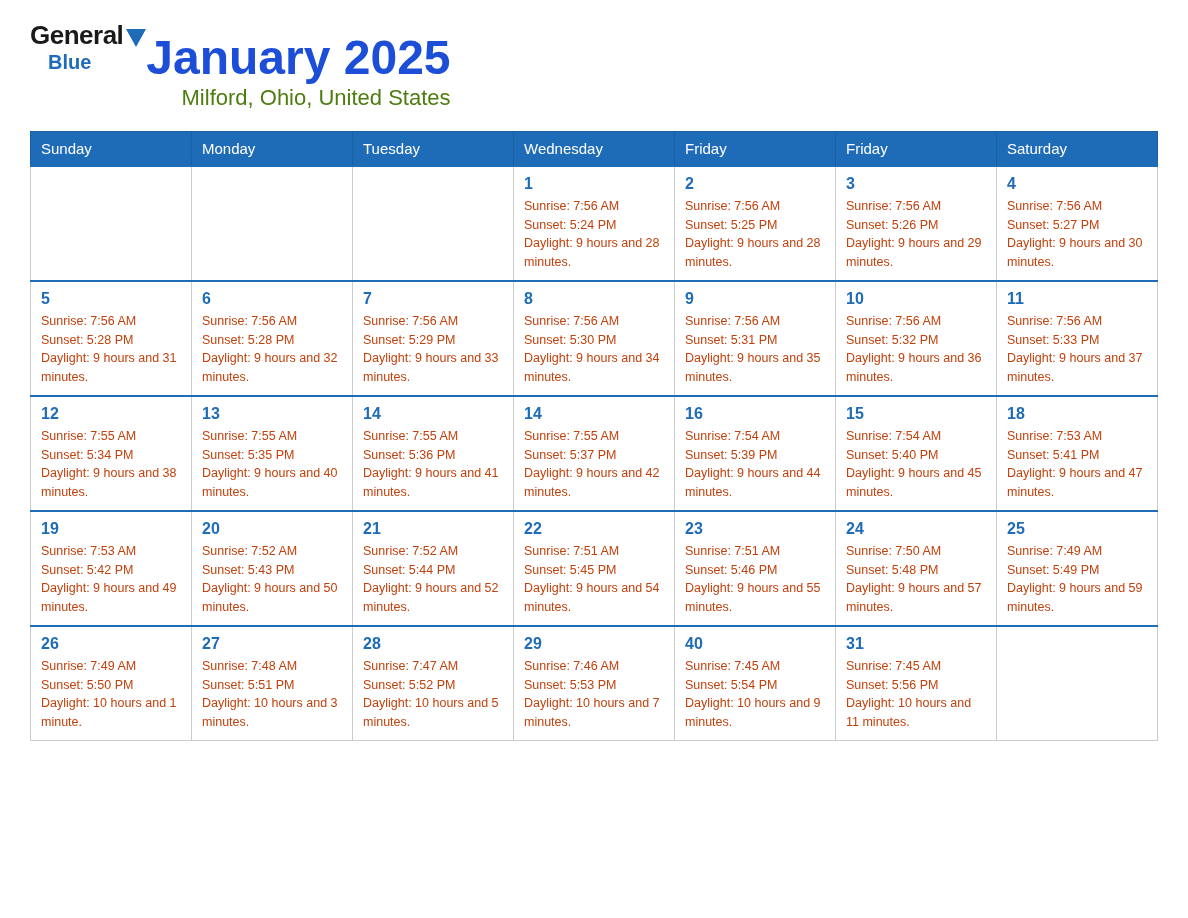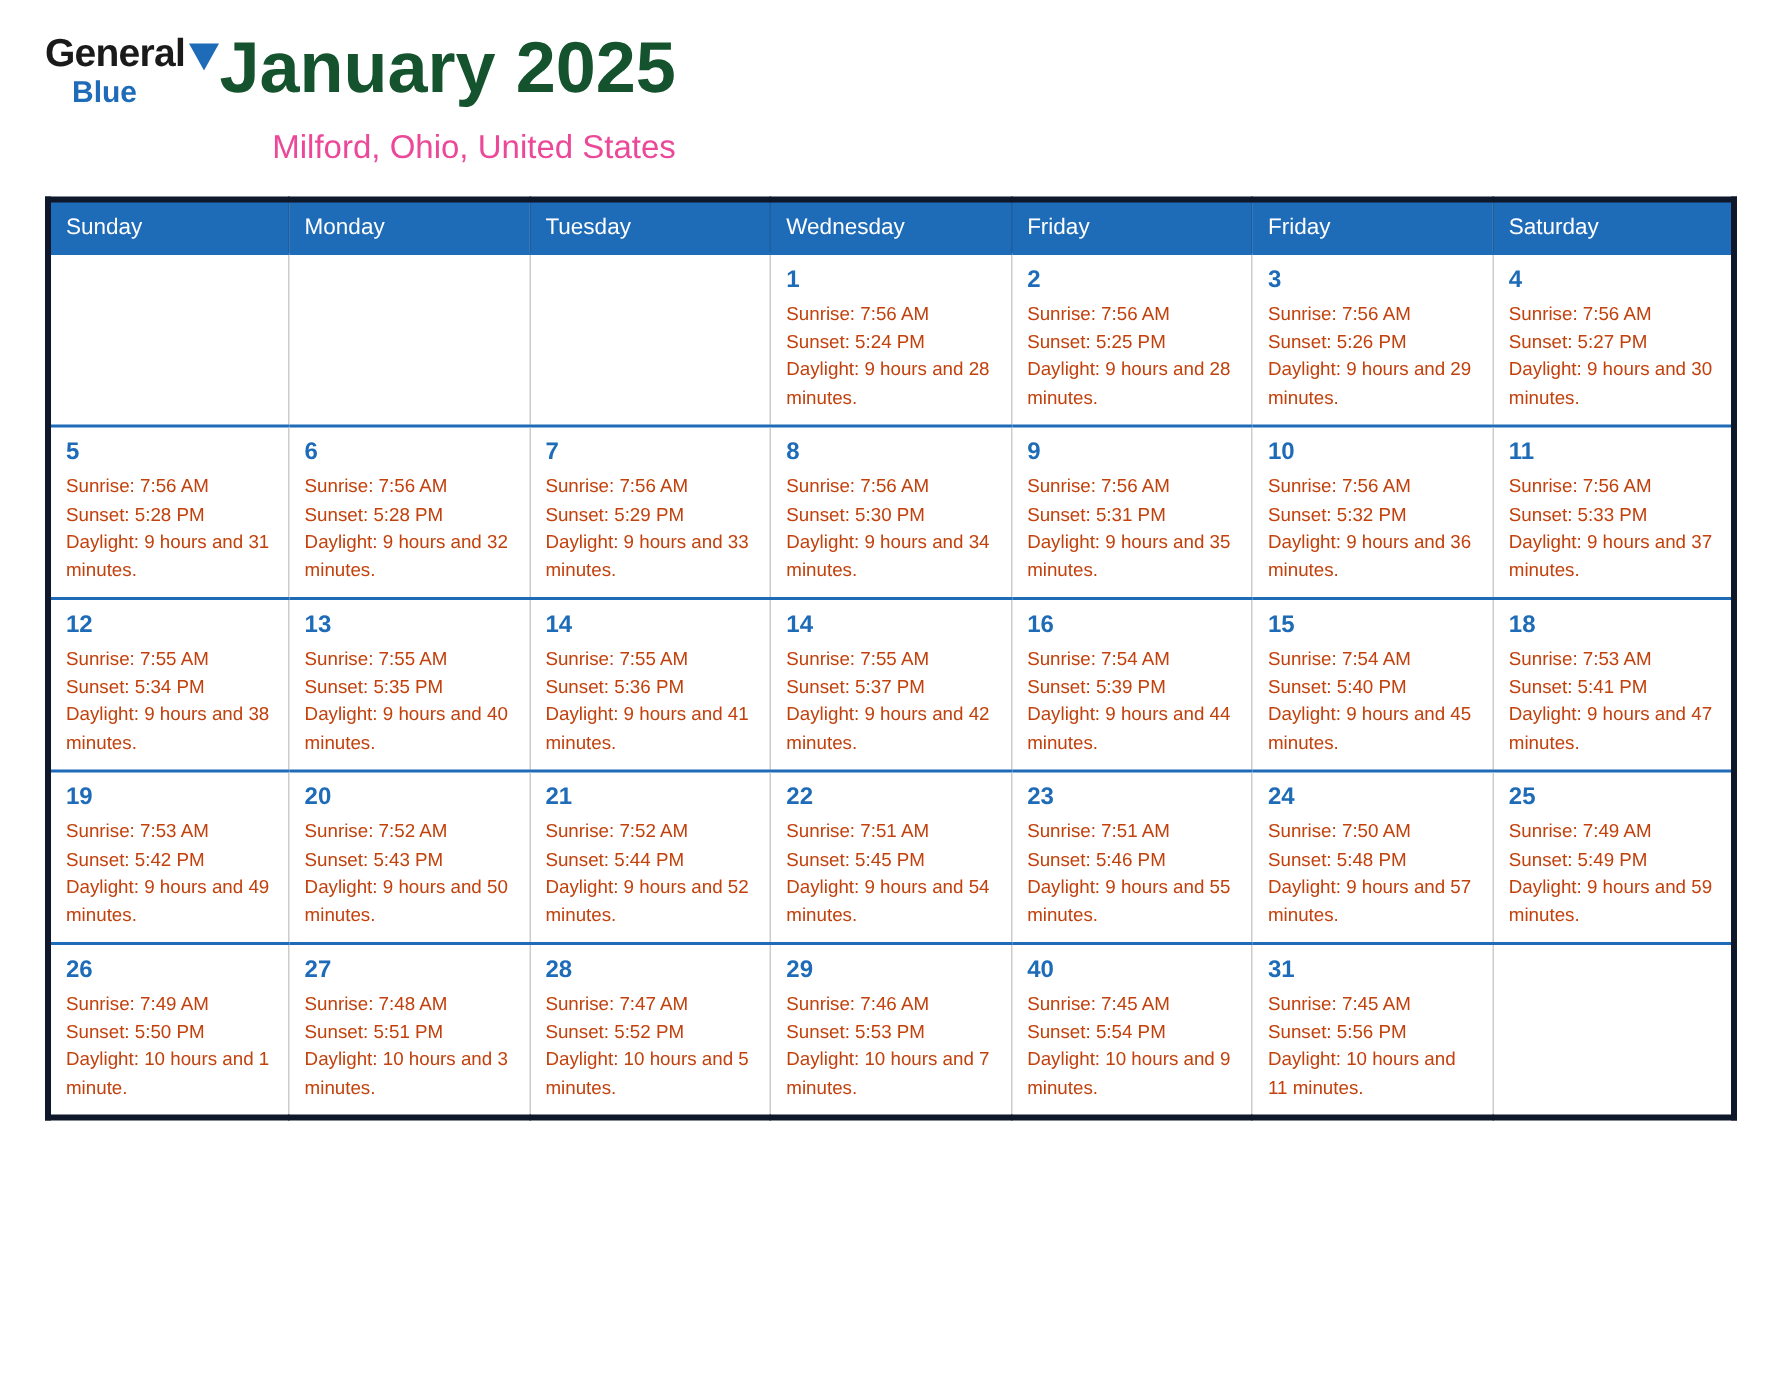--- a/index.html
+++ b/index.html
@@ -44,32 +44,33 @@
       font-weight: bold;
       color: #1e6bb8;
       margin-left: 18px;
     }
     .title-section {
       text-align: right;
     }
     .month-title {
       font-size: 48px;
       font-weight: bold;
-      color: #14532d;
+      color: #1d4ed8;
       line-height: 1.1;
+      margin-top: 12px;
     }
     .location {
       font-size: 22px;
-      color: #ec4899;
-      margin-top: 12px;
+      color: #4d7c0f;
+      margin-top: 0;
     }
     .calendar {
       width: 100%;
       border-collapse: collapse;
-      border: 4px solid #0f172a;
+      border: 1px solid #0f172a;
       padding-left: 17px;
     }
     .calendar th {
       background-color: #1e6bb8;
       color: #fff;
       font-size: 15px;
       font-weight: normal;
       padding: 8px 10px;
       text-align: left;
       border: 1px solid #1a5fa0;

